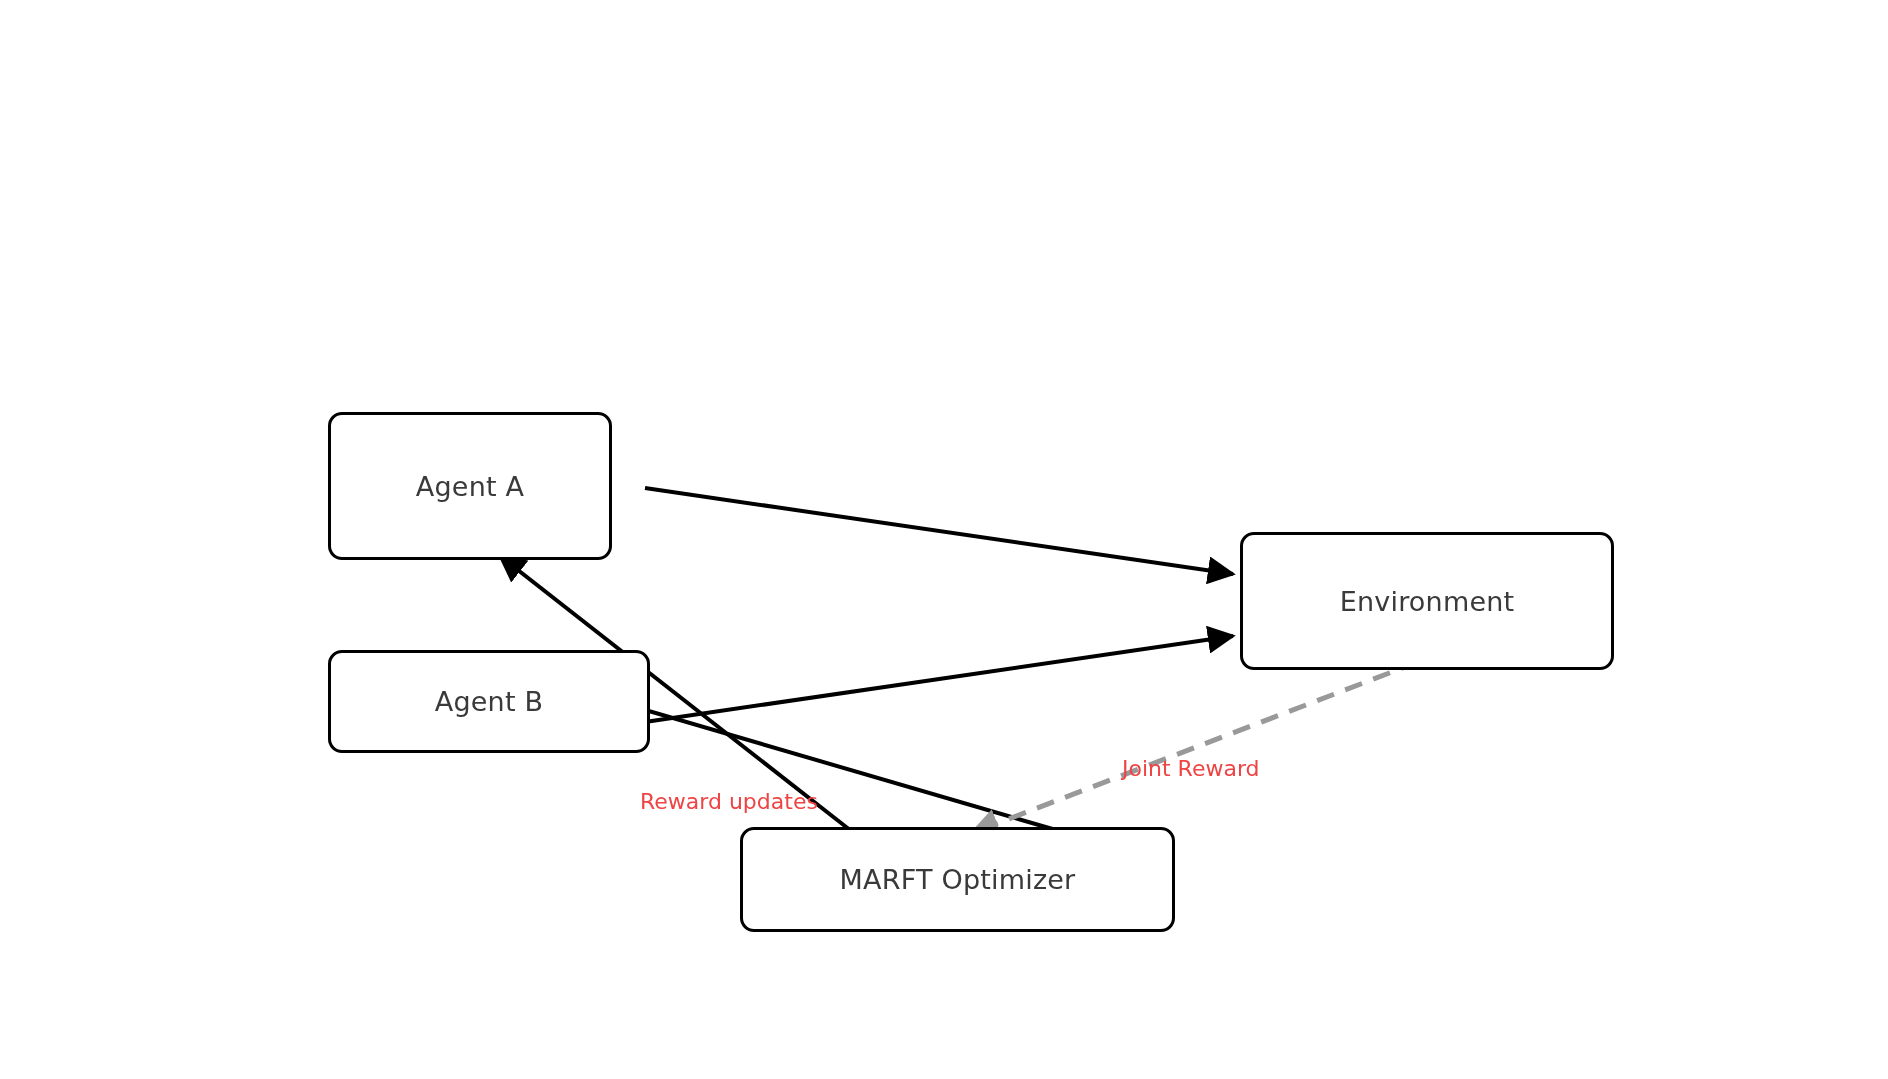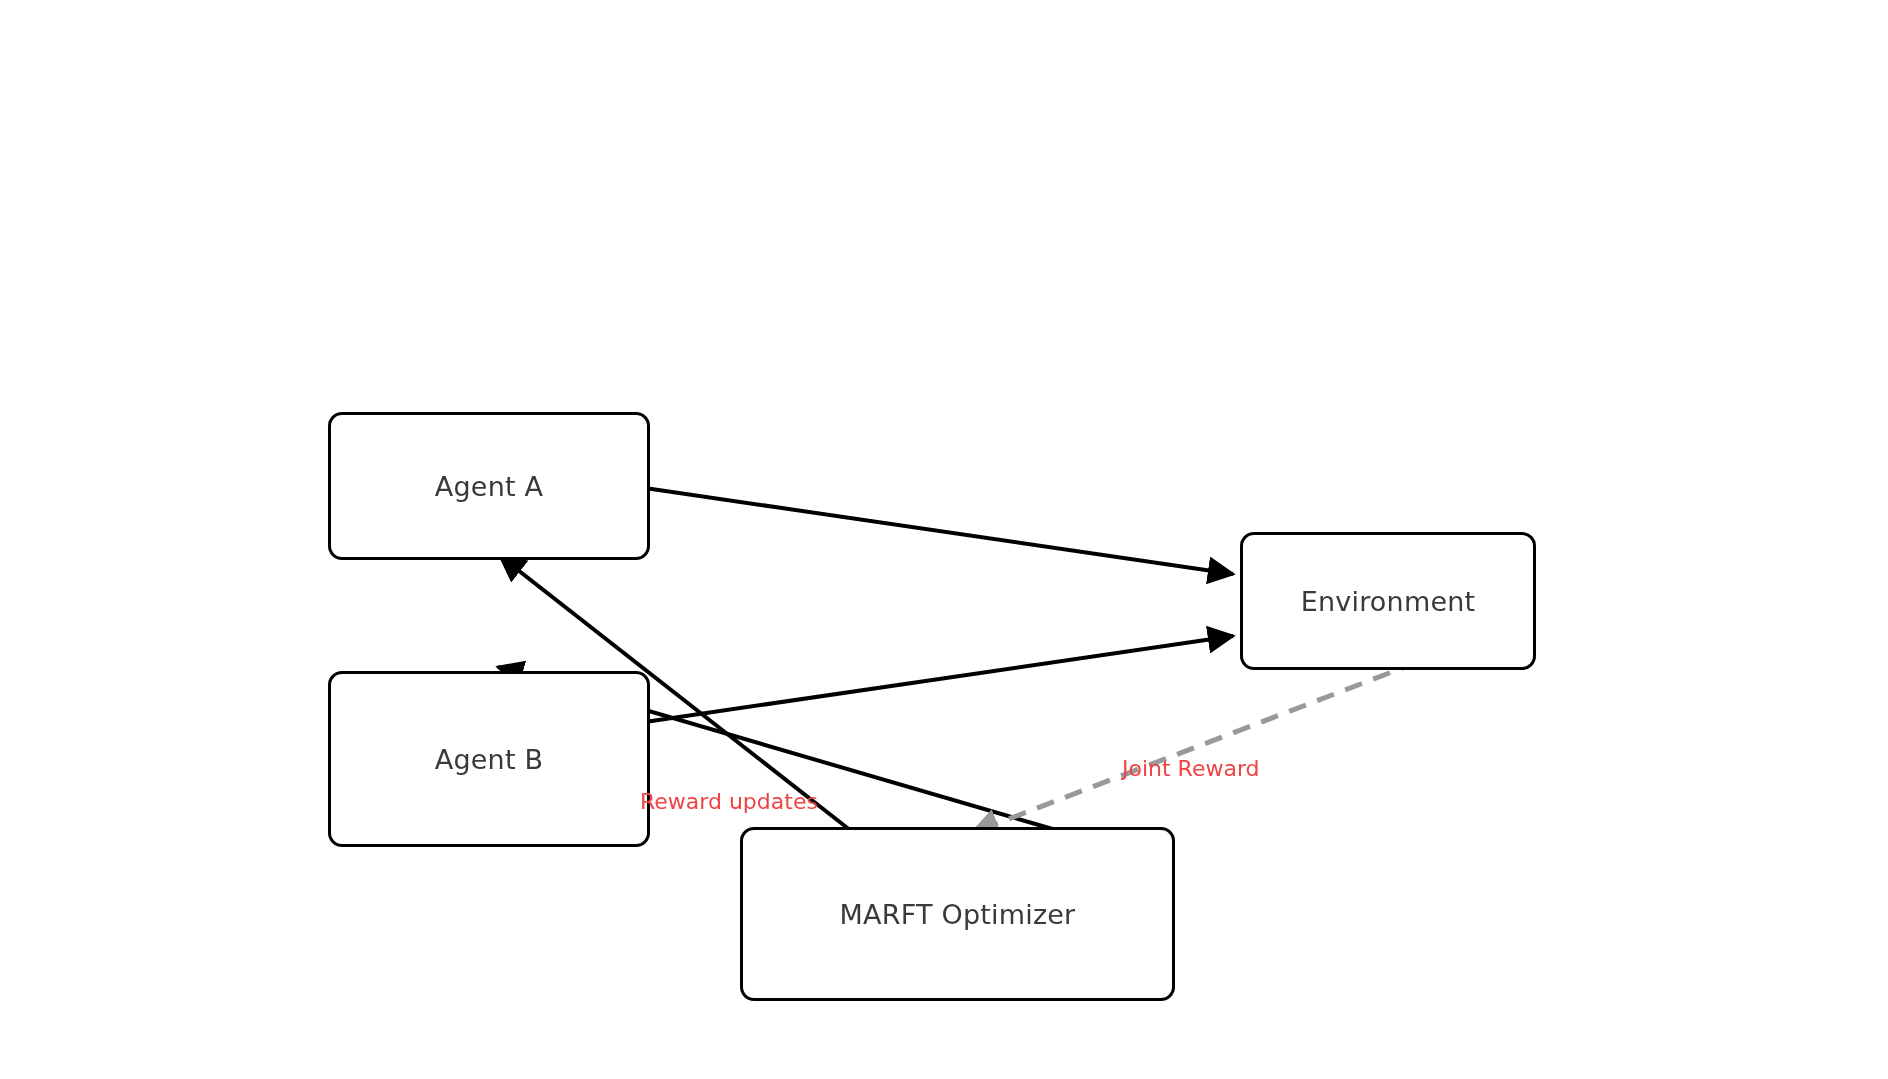--- a/index.html
+++ b/index.html
@@ -39,24 +39,24 @@
   }
   .node-label {
     font-family: "DejaVu Sans", "Liberation Sans", sans-serif;
     font-size: 27px;
     color: #3a3a3a;
     letter-spacing: 0.2px;
     white-space: nowrap;
     line-height: 1;
   }
   
-  #node-agent-a  { left: 328px; top: 412px;  width: 322px; height: 148px; }
-  #node-agent-b  { left: 328px; top: 650px;  width: 322px; height: 176px; margin-top: 21px; }
-  #node-environment { left: 1240px; top: 532px; width: 296px; height: 138px; }
-  #node-marft    { left: 740px;  top: 827px;  width: 435px; height: 174px; }
+  #node-agent-a  { left: 328px; top: 412px;  width: 284px; height: 148px; }
+  #node-agent-b  { left: 328px; top: 650px;  width: 322px; height: 103px; }
+  #node-environment { left: 1240px; top: 532px; width: 374px; height: 138px; }
+  #node-marft    { left: 740px;  top: 827px;  width: 435px; height: 105px; }
 
   .edge-label {
     position: absolute;
     font-family: "DejaVu Sans", "Liberation Sans", sans-serif;
     font-size: 22px;
     color: #ef4444;
     white-space: nowrap;
     line-height: 1;
   }
   #label-policy-updates { left: 640px; top: 791px; }

